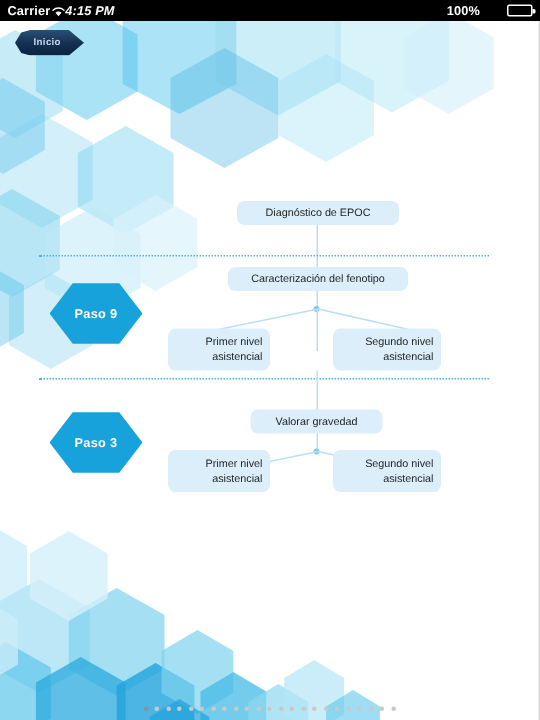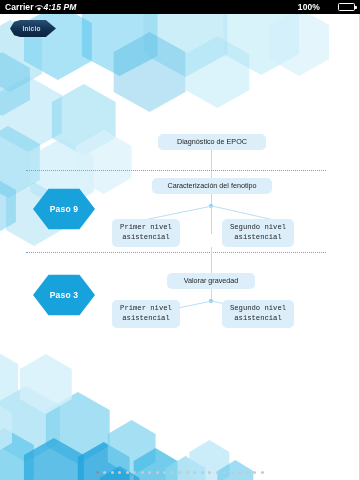--- a/index.html
+++ b/index.html
@@ -153,21 +153,21 @@
     border-radius: 5px;
     color: #1f1f1f;
     font-size: 7.2px;
     line-height: 1.35;
     display: flex;
     align-items: center;
     justify-content: center;
     text-align: center;
     padding: 3px 5px;
   }
-  .fbox.multiline { text-align: center; font-family: Liberation Mono, monospace; }
+  .fbox.multiline { text-align: right; }
 
   .dotline {
     position: absolute;
     height: 0;
     border-top: 1px dotted #49b5e4;
   }
 
   .conn {
     position: absolute;
     background: #b9dff3;

